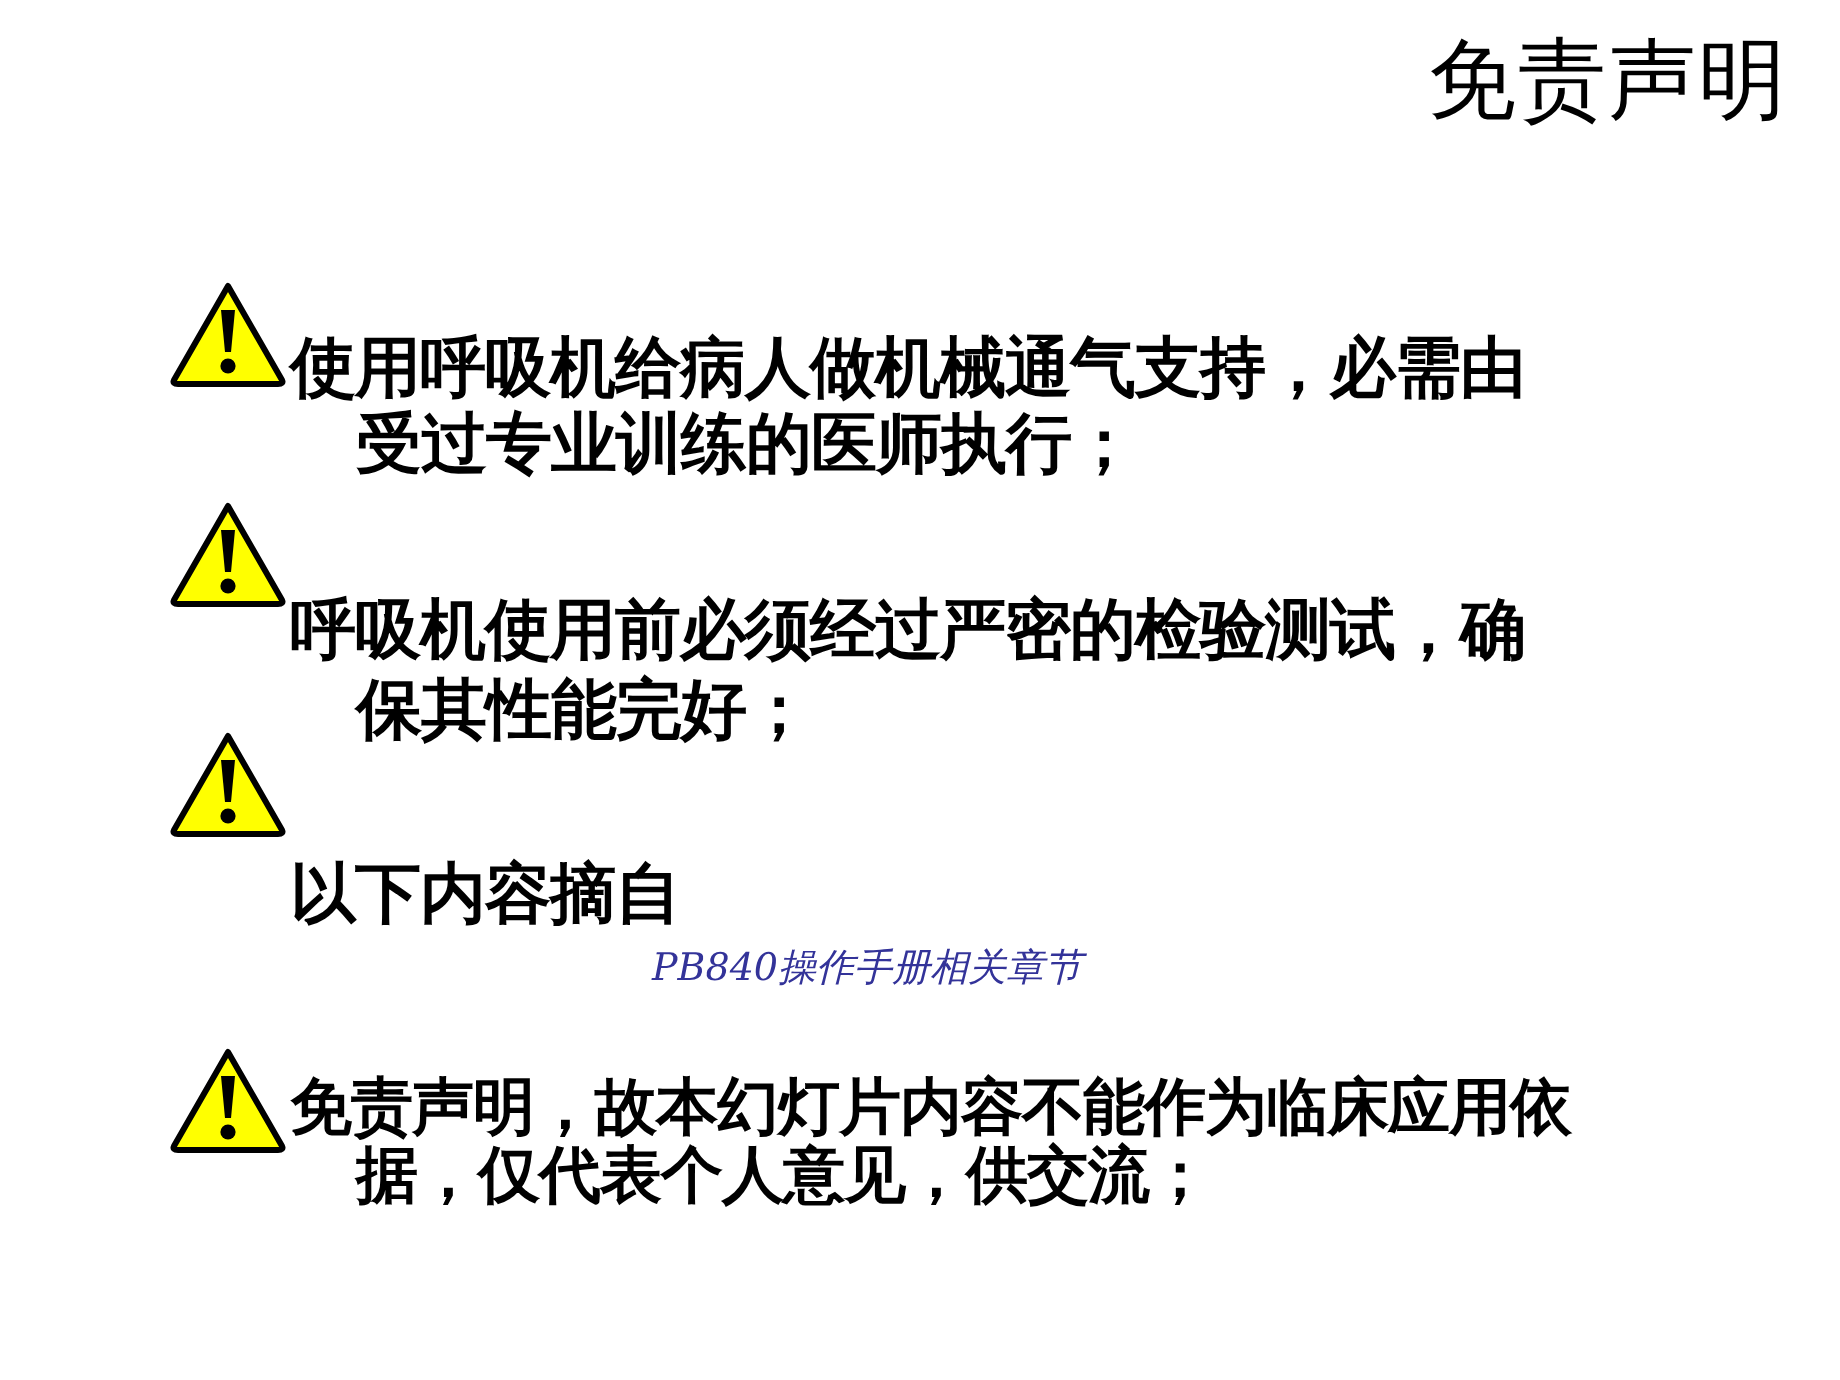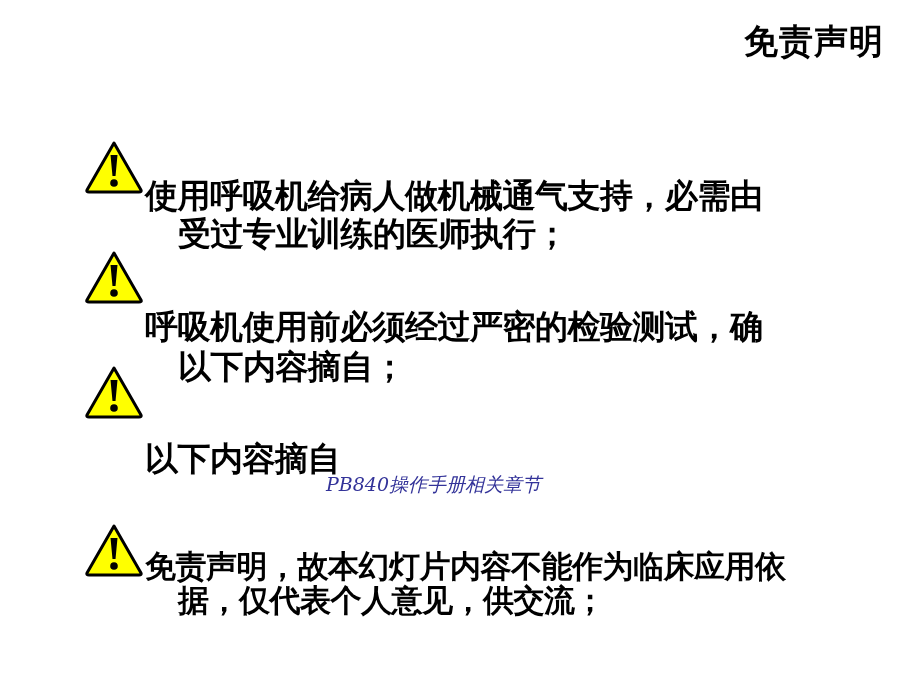--- a/index.html
+++ b/index.html
@@ -1,31 +1,30 @@
 <!DOCTYPE html>
 <html><head>
 <meta charset="utf-8">
 <style>
   html, body { margin:0; padding:0; }
   body {
     width:920px; height:690px; background:#ffffff; position:relative; overflow:hidden;
     font-family: "DejaVu Sans", "Liberation Sans", sans-serif; color:#000;
   }
   .title {
-    position:absolute; right:36px; top:20px;
-    font-size:34px; line-height:42px; font-weight:bold; letter-spacing:1px;
+    position:absolute; right:26px; top:20px;
+    font-size:44px; line-height:42px; font-weight:normal; letter-spacing:1px;
   }
   .warn {
     position:absolute; width:60px; height:54px;
   }
   .warn svg { width:60px; height:54px; display:block; }
   .line {
     position:absolute; font-size:33px; line-height:40px; white-space:nowrap; font-weight:bold;
     letter-spacing:-0.5px;
-    margin-top:12px;
   }
   .sub {
     position:absolute; font-size:19px; line-height:24px; white-space:nowrap; color:#333399;
     font-family: "DejaVu Serif", "Liberation Serif", serif;
     font-style: italic;
   }
 </style>
 </head>
 <body>
 
@@ -43,21 +42,21 @@
   <div class="line" style="left:178px; top:202px;">受过专业训练的医师执行；</div>
 
   <div class="warn" style="left:84px; top:250px;">
     <svg viewBox="0 0 60 54">
         <path d="M30 3 L57 50 Q58 52 55 52 L5 52 Q2 52 3 50 Z" fill="#ffff00" stroke="#000" stroke-width="3" stroke-linejoin="round"></path>
         <path d="M26.5 15 L33.5 15 L31.5 36 L28.5 36 Z" fill="#000"></path>
         <circle cx="30" cy="43" r="3.8" fill="#000"></circle>
       </svg>
   </div>
   <div class="line" style="left:145px; top:295px;">呼吸机使用前必须经过严密的检验测试，确</div>
-  <div class="line" style="left:178px; top:335px;">以下内容摘自；</div>
+  <div class="line" style="left:178px; top:335px;">保其性能完好；</div>
 
   <div class="warn" style="left:84px; top:365px;">
     <svg viewBox="0 0 60 54">
         <path d="M30 3 L57 50 Q58 52 55 52 L5 52 Q2 52 3 50 Z" fill="#ffff00" stroke="#000" stroke-width="3" stroke-linejoin="round"></path>
         <path d="M26.5 15 L33.5 15 L31.5 36 L28.5 36 Z" fill="#000"></path>
         <circle cx="30" cy="43" r="3.8" fill="#000"></circle>
       </svg>
   </div>
   <div class="line" style="left:145px; top:430px;font-family:Liberation Mono, monospace;">以下内容摘自</div>
   <div class="sub" style="left:326px; top:472px;">PB840操作手册相关章节</div>

